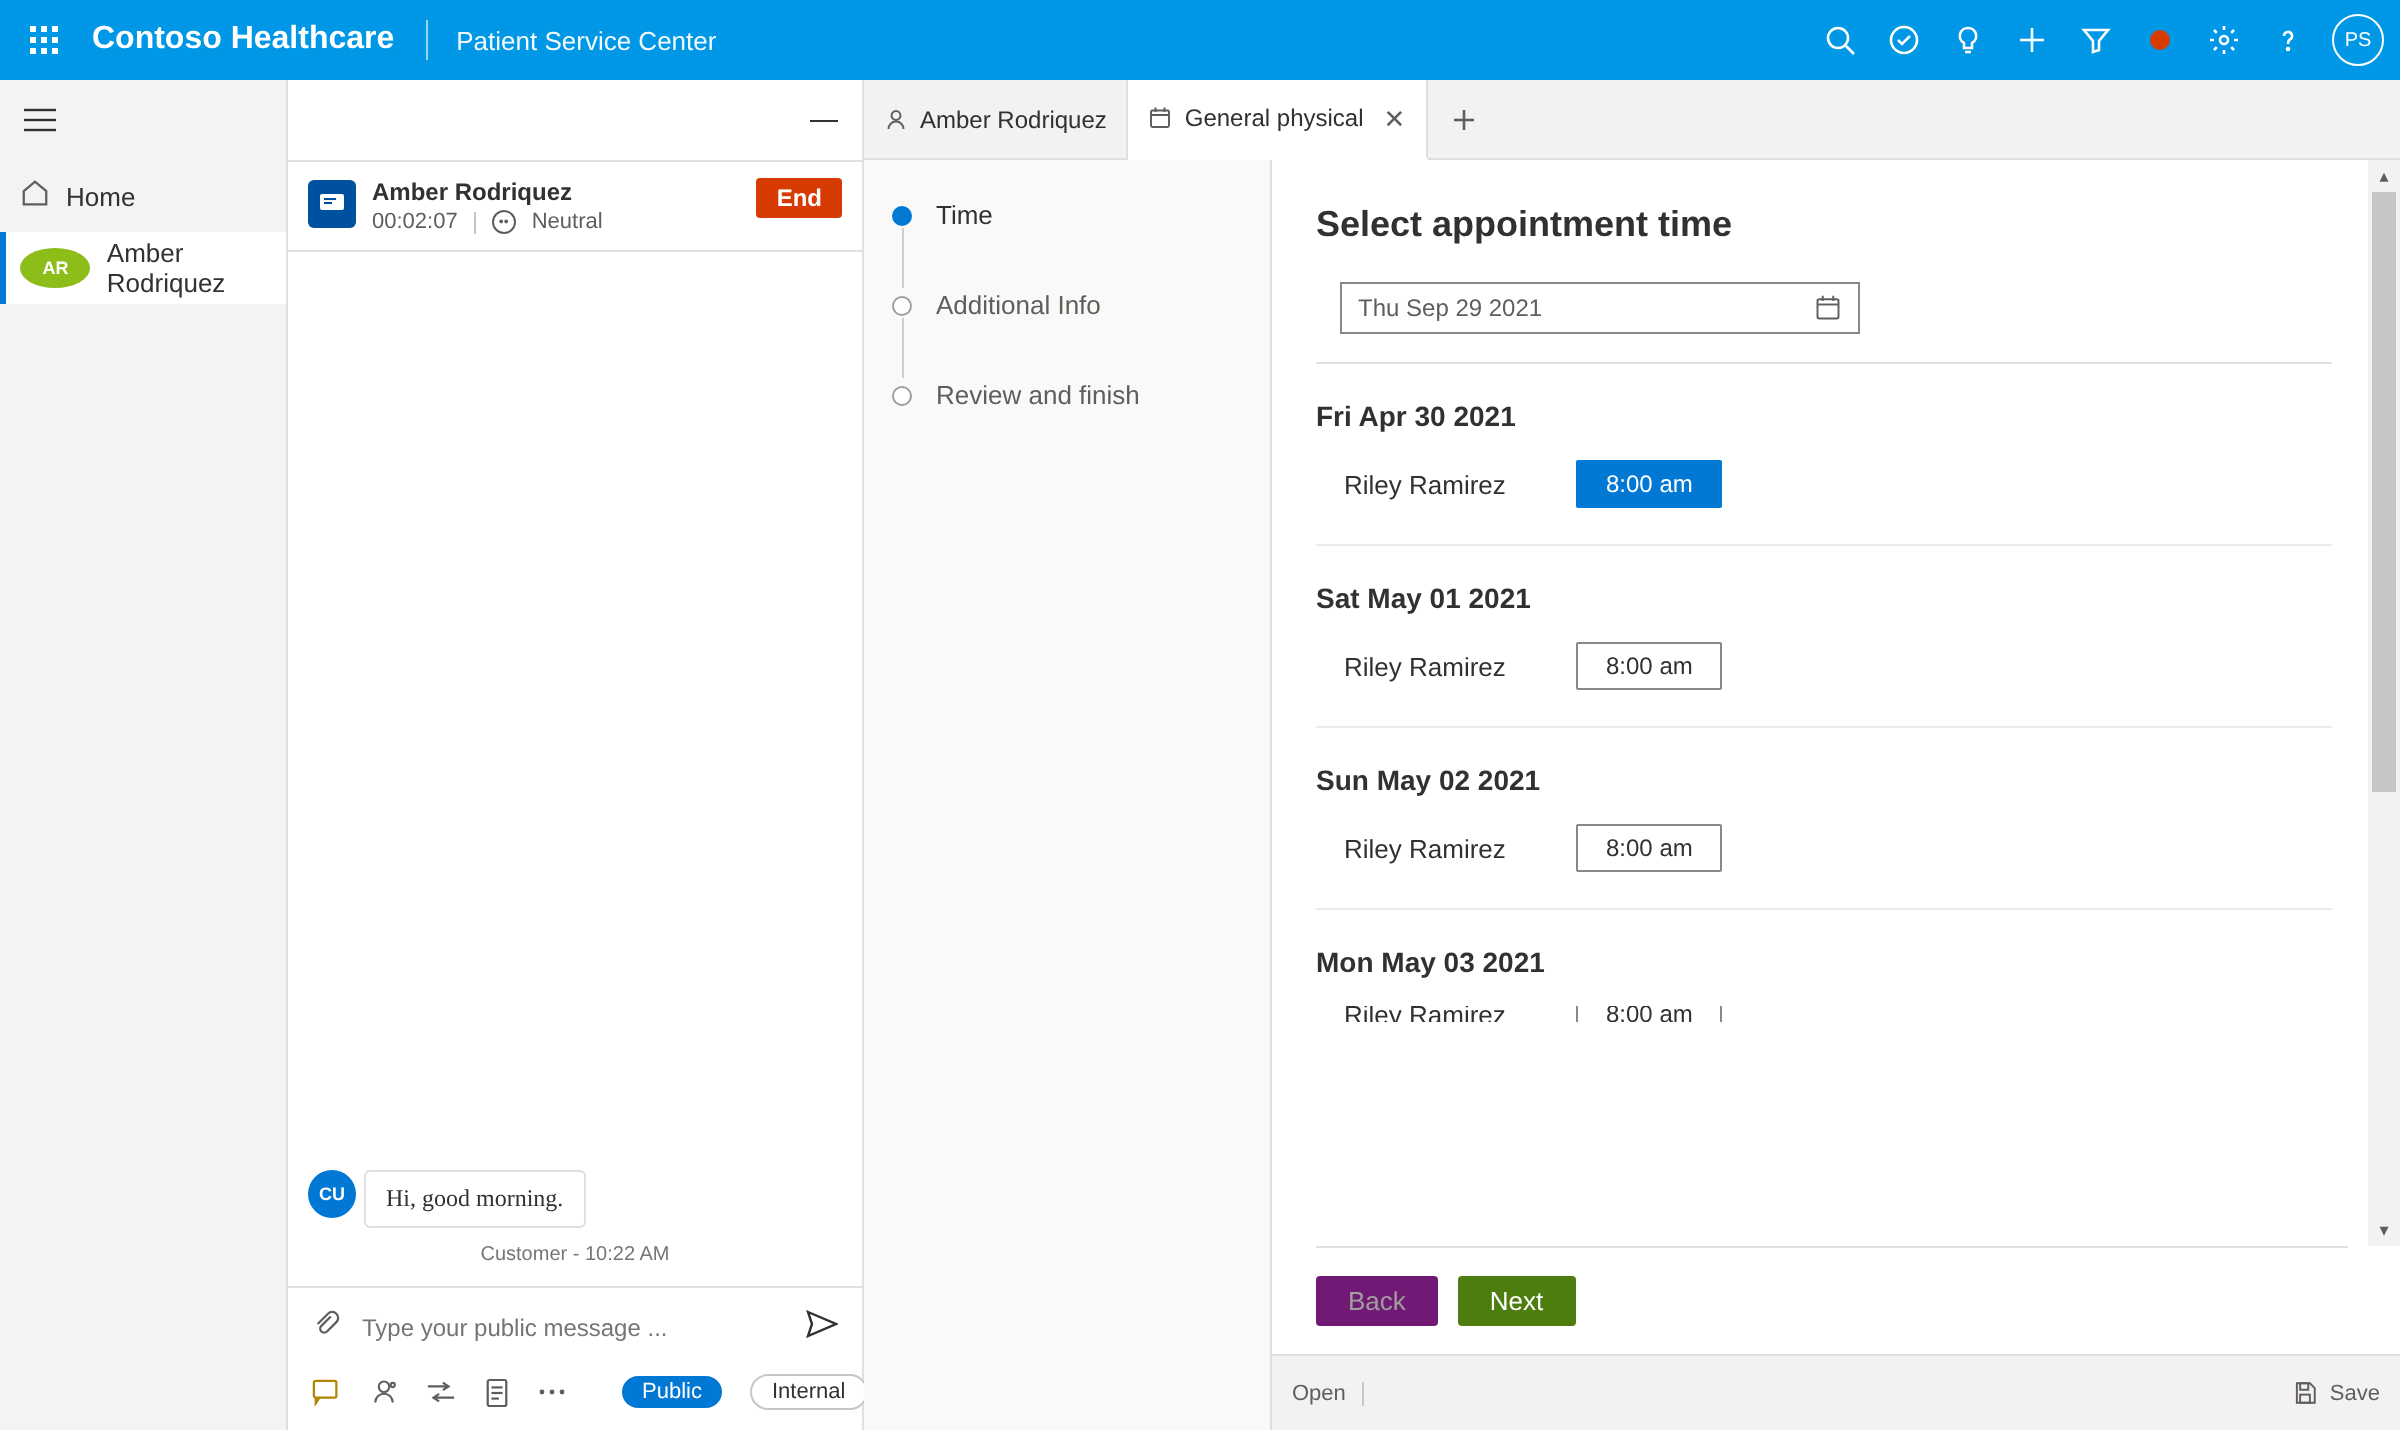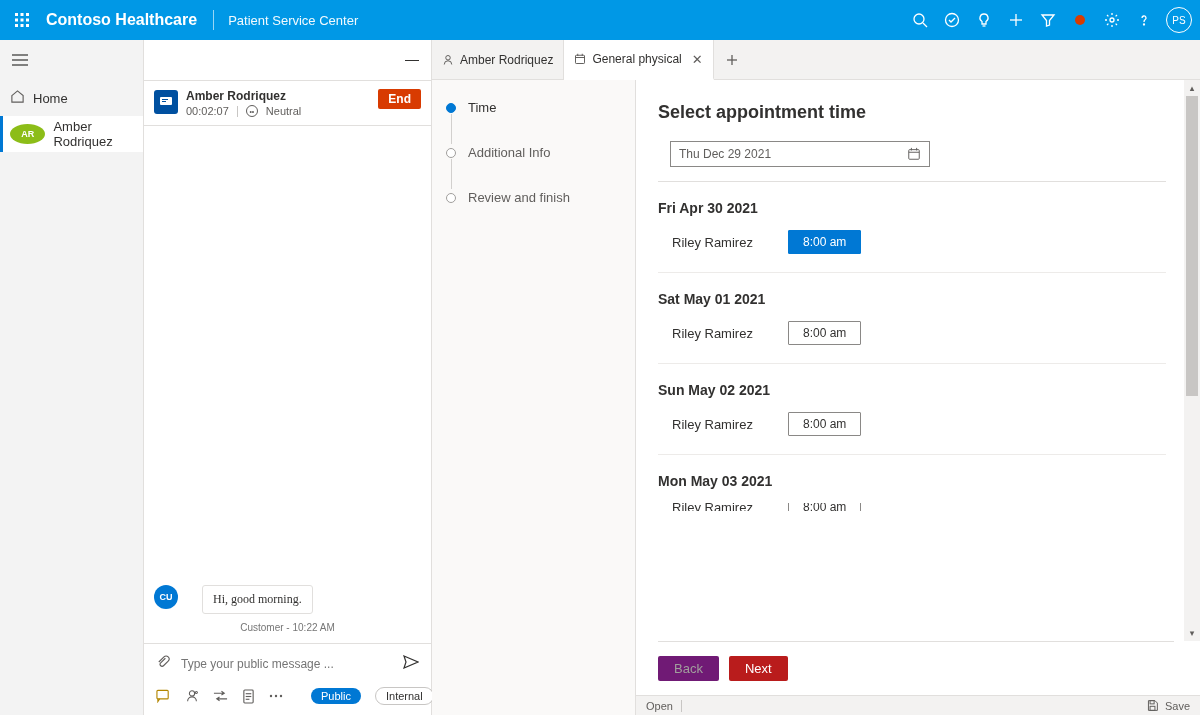--- a/index.html
+++ b/index.html
@@ -37,21 +37,21 @@
   .conv-card { padding: 8px 10px; border-top: 1px solid #e1dfdd; border-bottom: 1px solid #e1dfdd; display: flex; align-items: flex-start; gap: 8px; }
   .conv-icon { width: 24px; height: 24px; background: #0050a0; border-radius: 3px; display: flex; align-items: center; justify-content: center; margin-top: 1px; }
   .conv-icon svg { fill: #fff; }
   .conv-body { flex: 1; }
   .conv-name { font-size: 12px; font-weight: 600; }
   .conv-meta { font-size: 11px; color: #605e5c; display: flex; align-items: center; gap: 8px; margin-top: 2px; }
   .conv-meta-sep { width: 1px; height: 11px; background: #c8c6c4; }
   .neutral-face { width: 12px; height: 12px; border: 1px solid #605e5c; border-radius: 50%; display: inline-flex; align-items: center; justify-content: center; font-size: 7px; line-height: 1; }
   .end-btn { background: #d83b01; color: #fff; border: none; padding: 3px 10px; font-size: 12px; border-radius: 2px; font-weight: 600; cursor: pointer; }
   .chat-messages { flex: 1; padding: 10px; display: flex; flex-direction: column; justify-content: flex-end; }
-  .msg-row { display: flex; gap: 24px; align-items: flex-start; }
+  .msg-row { display: flex; gap: 4px; align-items: flex-start; }
   .cu-avatar { width: 24px; height: 24px; background: #0078d4; color: #fff; border-radius: 50%; font-size: 9px; display: flex; align-items: center; justify-content: center; font-weight: 600; }
   .msg-bubble { background: #fff; border: 1px solid #e1dfdd; border-radius: 3px; padding: 6px 10px; font-size: 12px; font-family: Liberation Serif, serif; }
   .msg-meta { text-align: center; font-size: 10px; color: #767676; margin-top: 8px; }
   .compose { border-top: 1px solid #e1dfdd; padding: 10px 12px; }
   .compose-row { display: flex; align-items: center; gap: 10px; }
   .compose input { flex: 1; border: none; outline: none; font-size: 12px; color: #000000; }
   .compose-icons { display: flex; align-items: center; gap: 14px; margin-top: 14px; }
   .compose-icons .ci { width: 16px; height: 16px; display: flex; align-items: center; justify-content: center; color: #605e5c; cursor: pointer; }
   .compose-spacer { flex: 1; }
   .pill { border-radius: 10px; padding: 2px 10px; font-size: 11px; cursor: pointer; }
@@ -83,27 +83,27 @@
   .section-divider { height: 1px; background: #e1dfdd; margin-top: 14px; }
   .day-block { padding: 18px 0 18px 0; border-bottom: 1px solid #edebe9; margin-left: 0; }
   .day-label { font-size: 14px; font-weight: 600; margin-bottom: 14px; }
   .provider-row { display: flex; align-items: center; gap: 26px; padding-left: 14px; }
   .provider-name { font-size: 13px; width: 90px; }
   .slot { border: 1px solid #8a8886; padding: 4px 14px; font-size: 12px; border-radius: 1px; cursor: pointer; background: #fff; }
   .slot.selected { background: #0078d4; color: #fff; border-color: #0078d4; }
   .detail-footer { padding: 14px 0 14px 0; display: flex; gap: 10px; border-top: 1px solid #e1dfdd; margin: 0 26px 0 22px; }
   .btn { padding: 5px 16px; font-size: 13px; border-radius: 2px; cursor: pointer; border: none; }
   .btn-back { background: #701a75; color: #a19f9d; }
-  .btn-next { background: #b91c1c; color: #fff; }
+  .btn-next { background: #4d7c0f; color: #fff; }
   .scroll-track { position: absolute; right: 0; top: 0; bottom: 0; width: 16px; background: #f3f2f1; }
   .scroll-thumb { position: absolute; right: 2px; width: 12px; background: #c8c6c4; }
   .scroll-arrow { position: absolute; right: 0; width: 16px; height: 16px; display: flex; align-items: center; justify-content: center; font-size: 9px; color: #605e5c; }
 
   
-  .status-bar { height: 20px; background: #f3f2f1; border-top: 1px solid #e1dfdd; display: flex; align-items: center; font-size: 11px; color: #605e5c; padding: 0 10px; }
+  .status-bar { height: 38px; background: #f3f2f1; border-top: 1px solid #e1dfdd; display: flex; align-items: center; font-size: 11px; color: #605e5c; padding: 0 10px; }
   .status-left { display: flex; align-items: center; gap: 8px; }
   .status-div { width: 1px; height: 12px; background: #c8c6c4; }
   .status-spacer { flex: 1; }
   .status-right { display: flex; align-items: center; gap: 6px; cursor: pointer; }
 </style>
 </head>
 <body>
 
 <div class="top-bar">
   <div class="waffle">
@@ -331,21 +331,21 @@
       <div class="detail">
         <div class="detail-scroll" style="overflow:hidden;">
           <div class="scroll-track">
             <div class="scroll-arrow" style="top:0;">▴</div>
             <div class="scroll-thumb" style="top:16px; height:300px;"></div>
             <div class="scroll-arrow" style="bottom:0;">▾</div>
           </div>
           <div class="detail-inner" style="padding-right:34px;">
             <div class="detail-title">Select appointment time</div>
             <div class="date-picker">
-              <span>Thu Dec 29 2021</span>
+              <span>Thu Sep 29 2021</span>
               <span class="dp-spacer"></span>
               <svg width="14" height="14" viewBox="0 0 16 16" fill="none" stroke="#605e5c" stroke-width="1.1">
                   <rect x="2" y="3" width="12" height="11" rx="1"></rect>
                   <line x1="2" y1="6" x2="14" y2="6"></line>
                   <line x1="5" y1="1" x2="5" y2="4"></line>
                   <line x1="11" y1="1" x2="11" y2="4"></line>
                 </svg>
             </div>
             <div class="section-divider"></div>
             <div id="days-container">

